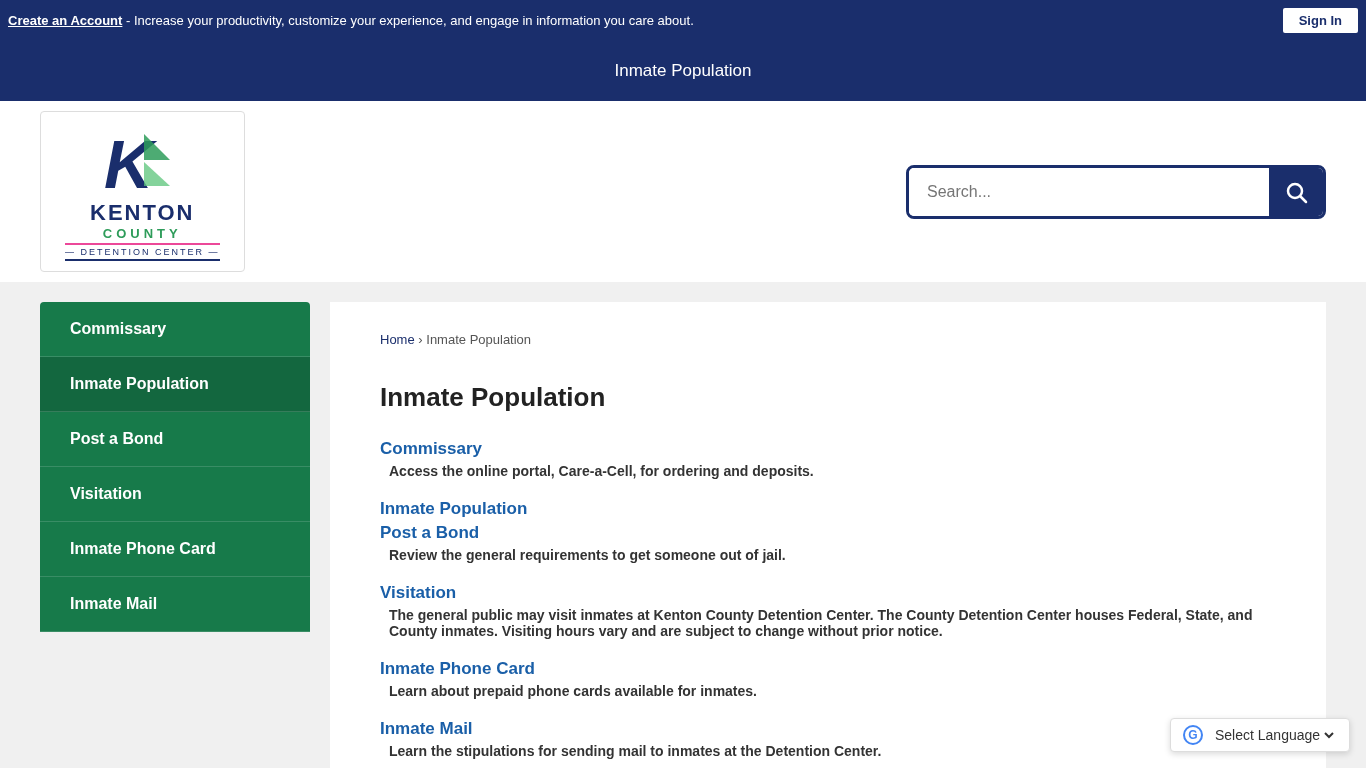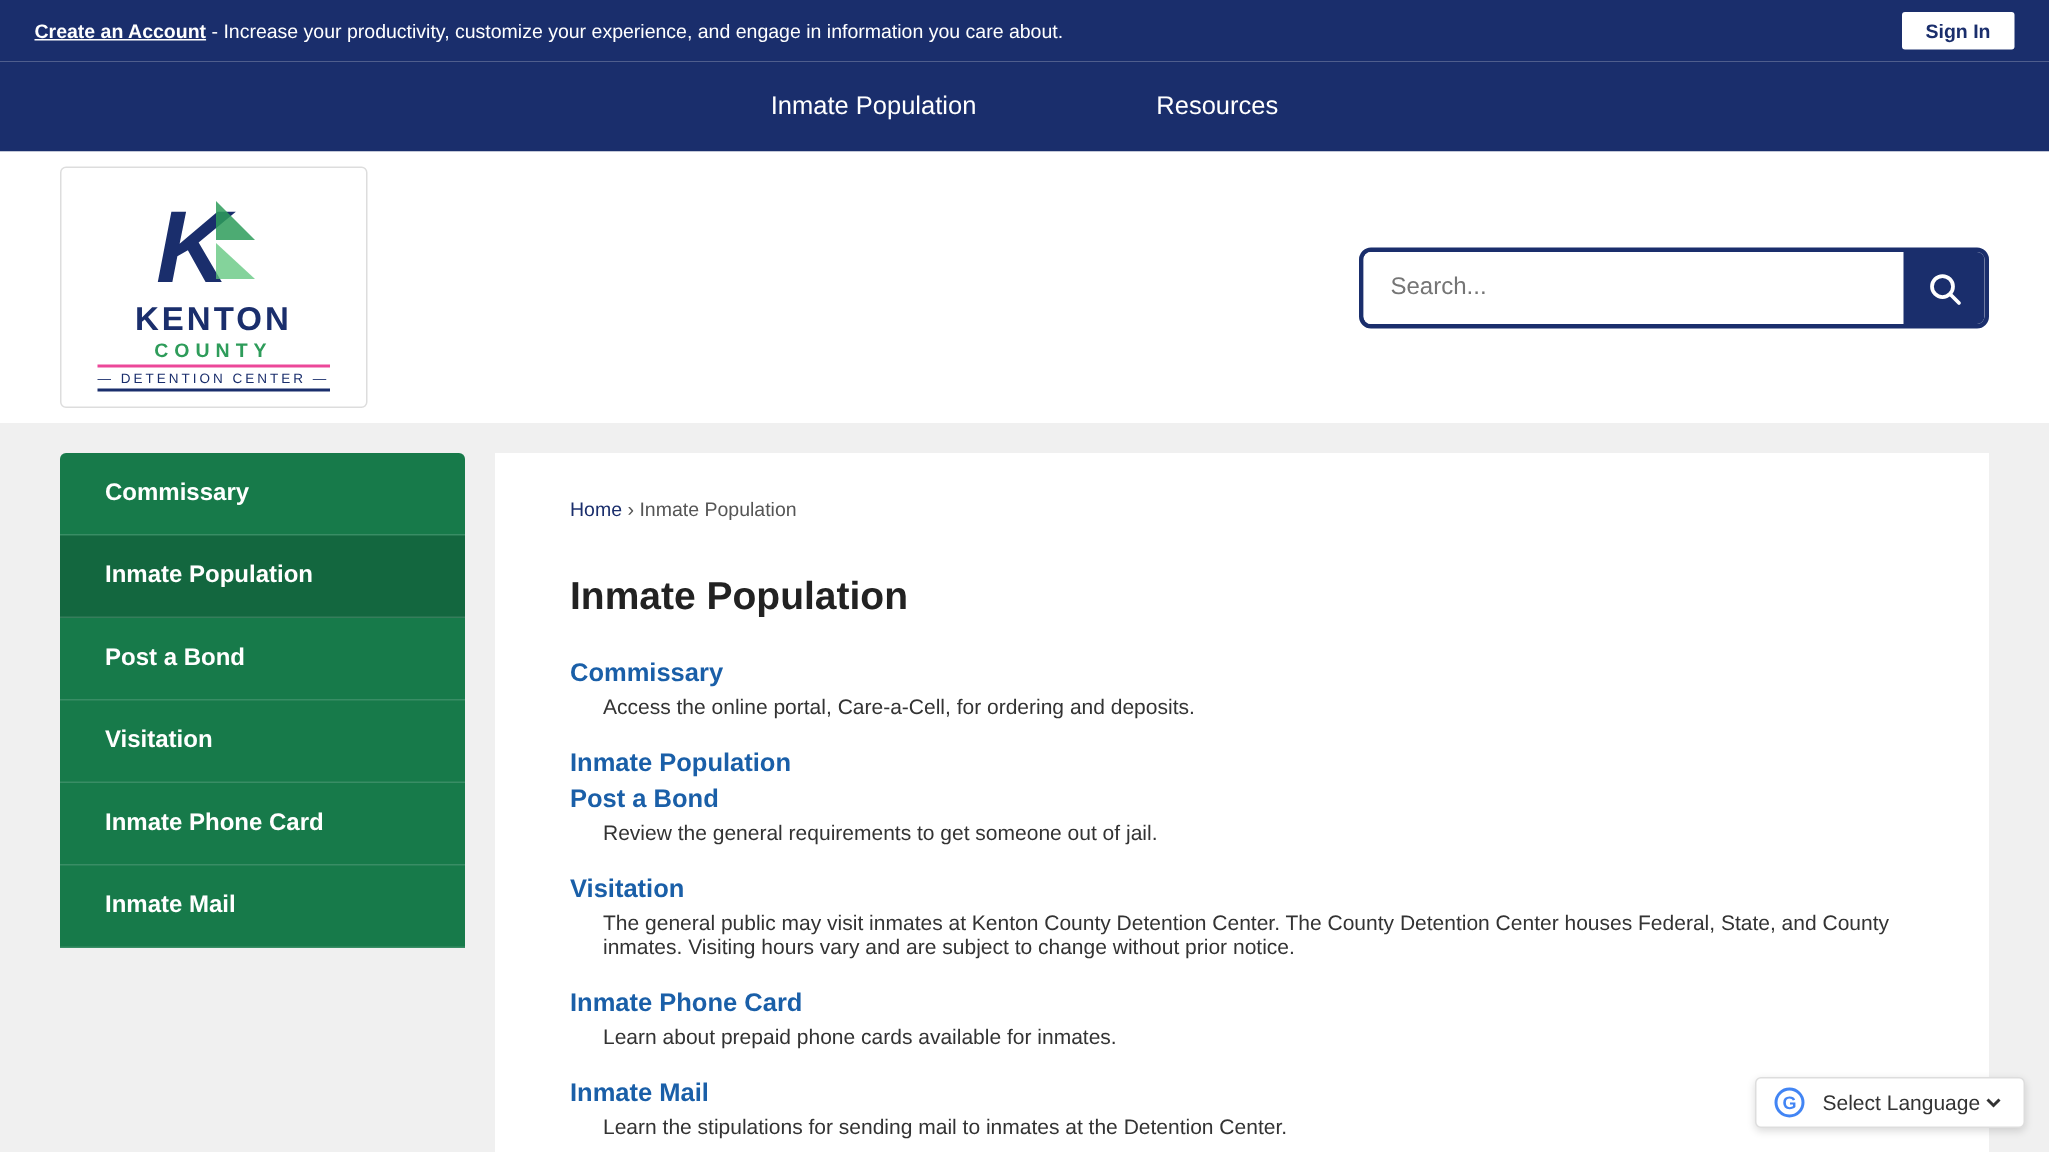--- a/index.html
+++ b/index.html
@@ -2,21 +2,21 @@
 <html><head>
   <meta charset="utf-8">
   <style>
     * { box-sizing: border-box; margin: 0; padding: 0; }
     body { font-family: Arial, sans-serif; background: #f0f0f0; font-size: 15px; }
 
     
     .top-bar {
       background: #1a2e6c;
       color: #fff;
-      padding: 8px 23px;
+      padding: 8px 8px;
       font-size: 13px;
       display: flex;
       justify-content: space-between;
       align-items: center;
     }
     .top-bar-left { }
     .top-bar-left .create-account { font-weight: bold; color: #fff; text-decoration: underline; cursor: pointer; }
     .sign-in-btn {
       background: #fff;
       color: #1a2e6c;
@@ -167,21 +167,22 @@
       margin-bottom: 4px;
       cursor: pointer;
       text-decoration: none;
       display: block;
     }
 
     .section-desc {
       font-size: 14px;
       color: #333;
       margin-bottom: 20px;
-      margin-left: 22px;
+      margin-left: 9px;
+      font-weight: bold;
     }
 
     
     .translate-widget {
       position: fixed;
       bottom: 16px;
       right: 16px;
       background: #fff;
       border: 1px solid #ddd;
       border-radius: 4px;
@@ -218,21 +219,20 @@
 
 <div class="top-bar">
   <div class="top-bar-left">
     <span class="create-account">Create an Account</span><span> - Increase your productivity, customize your experience, and engage in information you care about.</span>
   </div>
   <button class="sign-in-btn">Sign In</button>
 </div>
 
 <nav class="nav-bar">
   <a class="nav-item">Inmate Population</a>
-  <a class="nav-item">Resources</a>
 </nav>
 
 <div class="header-section">
   <div class="logo-box">
     <div class="logo-icon-area">
 
       <svg width="80" height="70" viewBox="0 0 80 70">
 
         <text x="2" y="62" font-size="68" font-weight="900" font-style="italic" fill="#1a2e6c" font-family="Arial">K</text>
 

